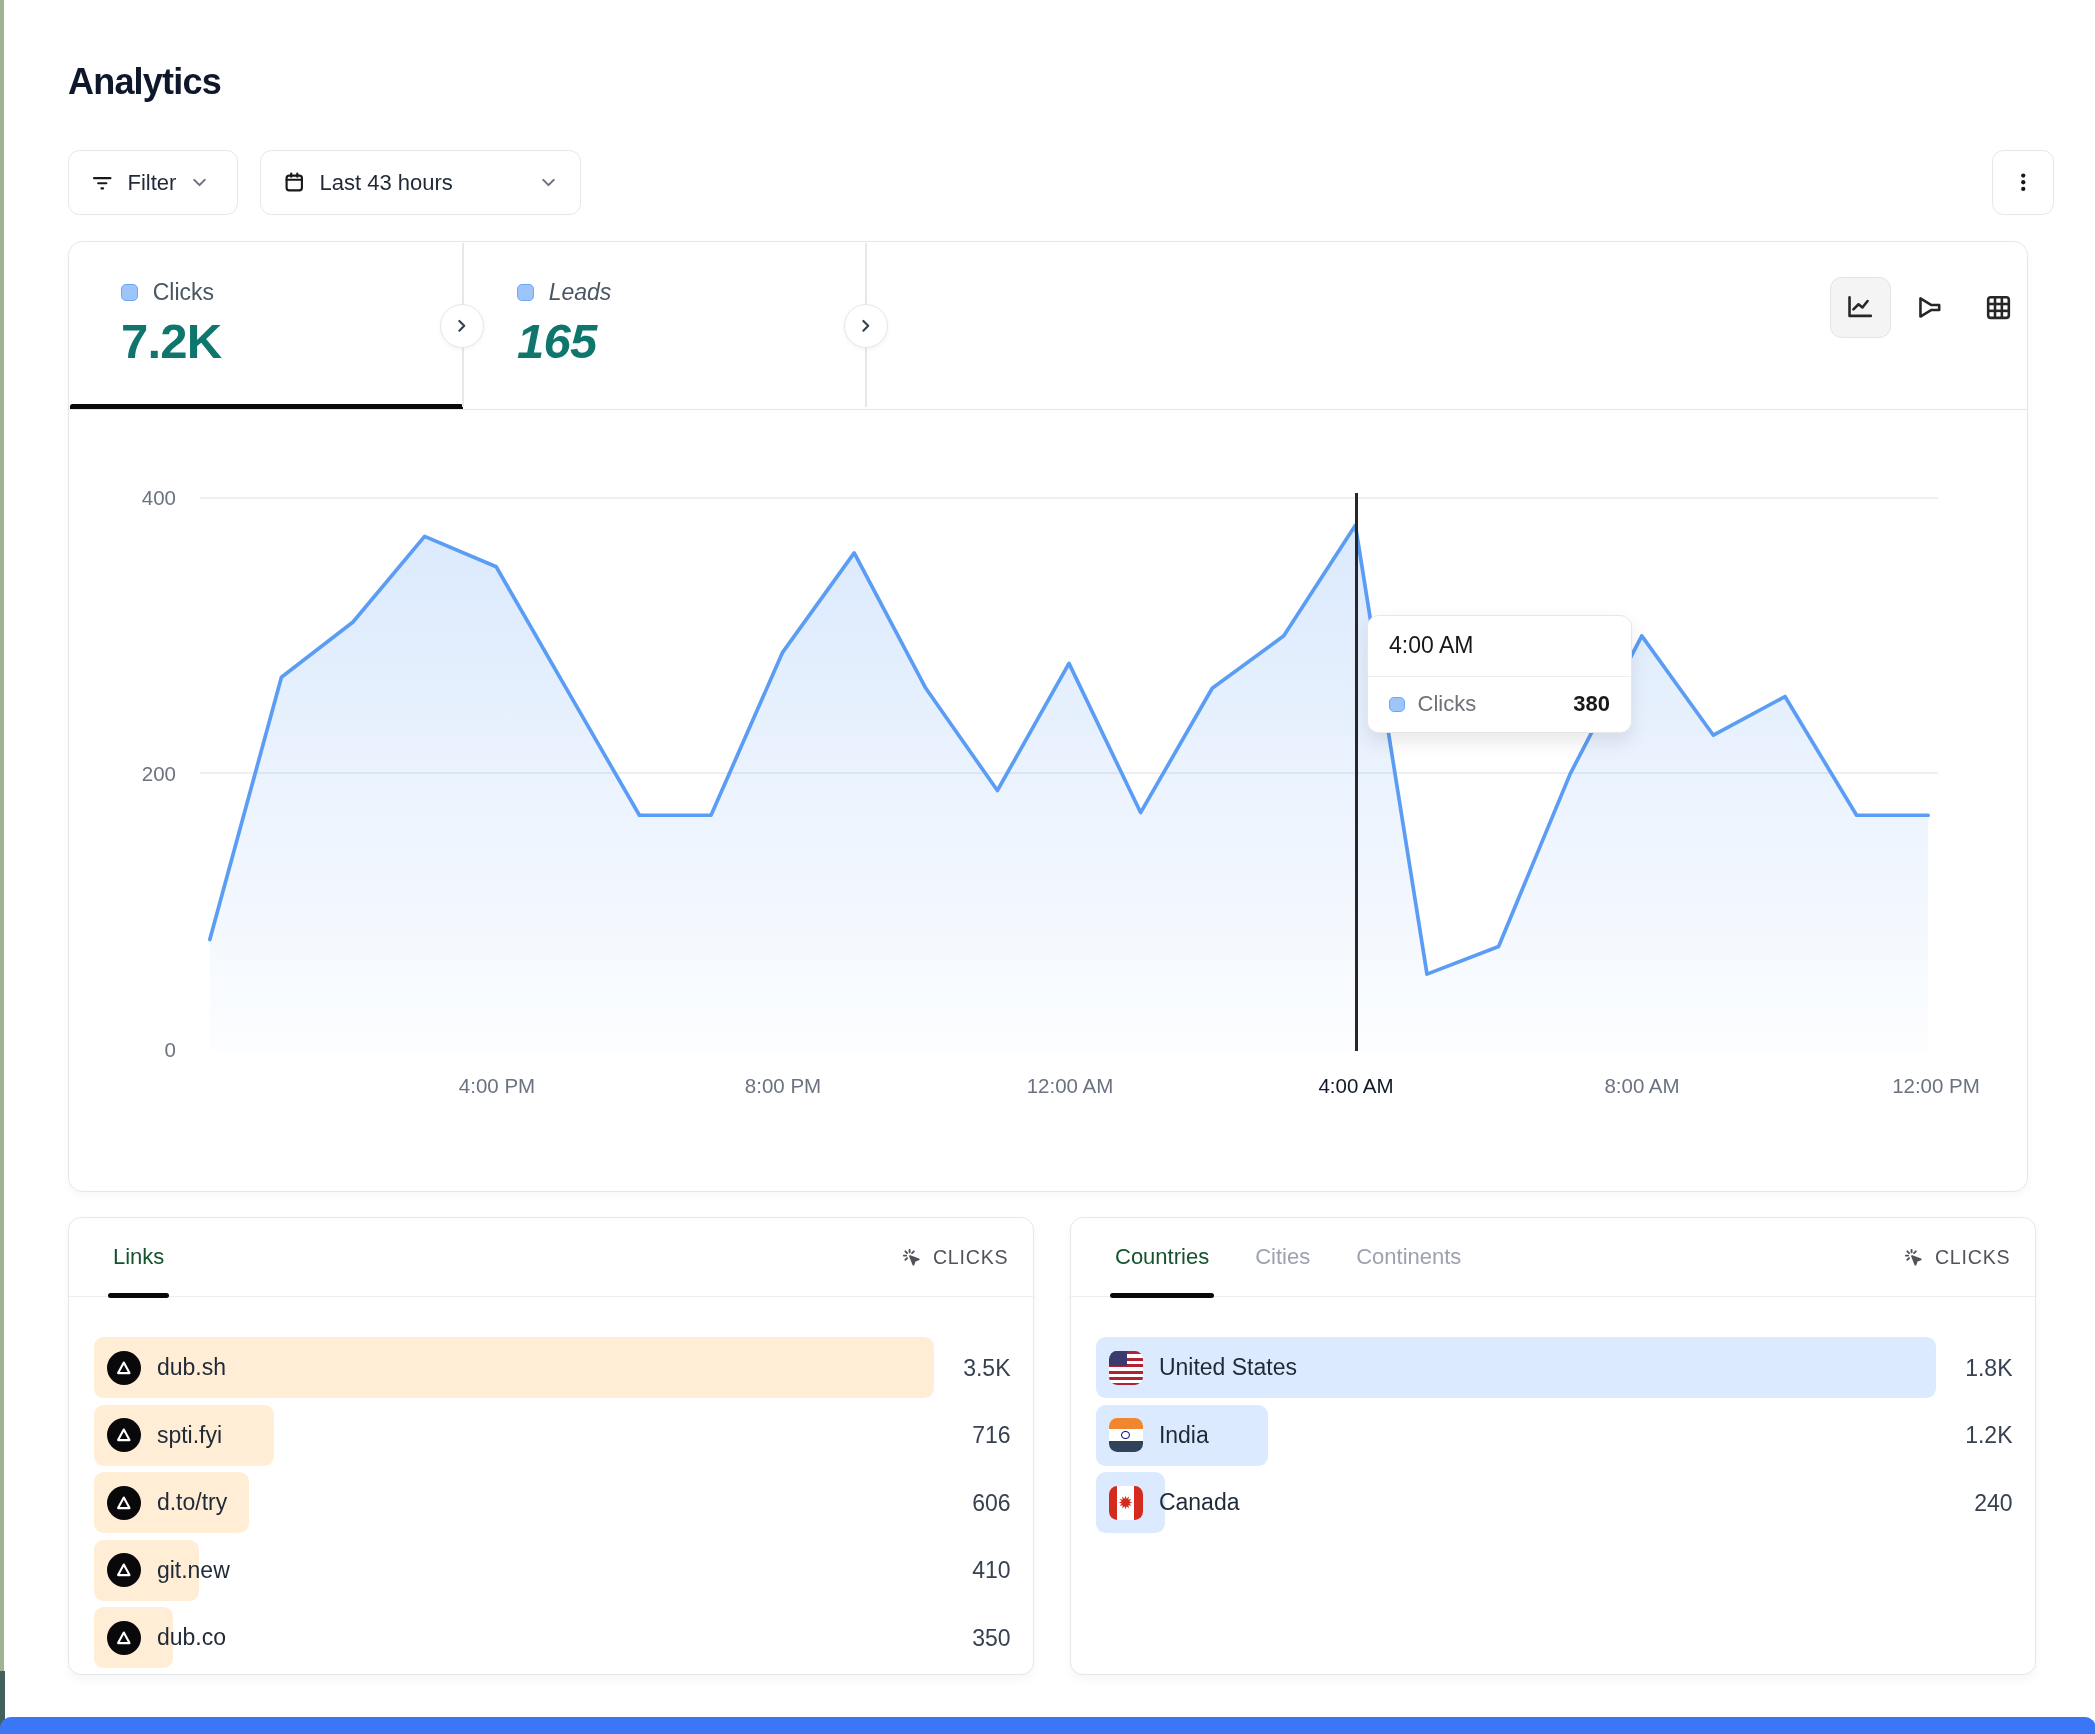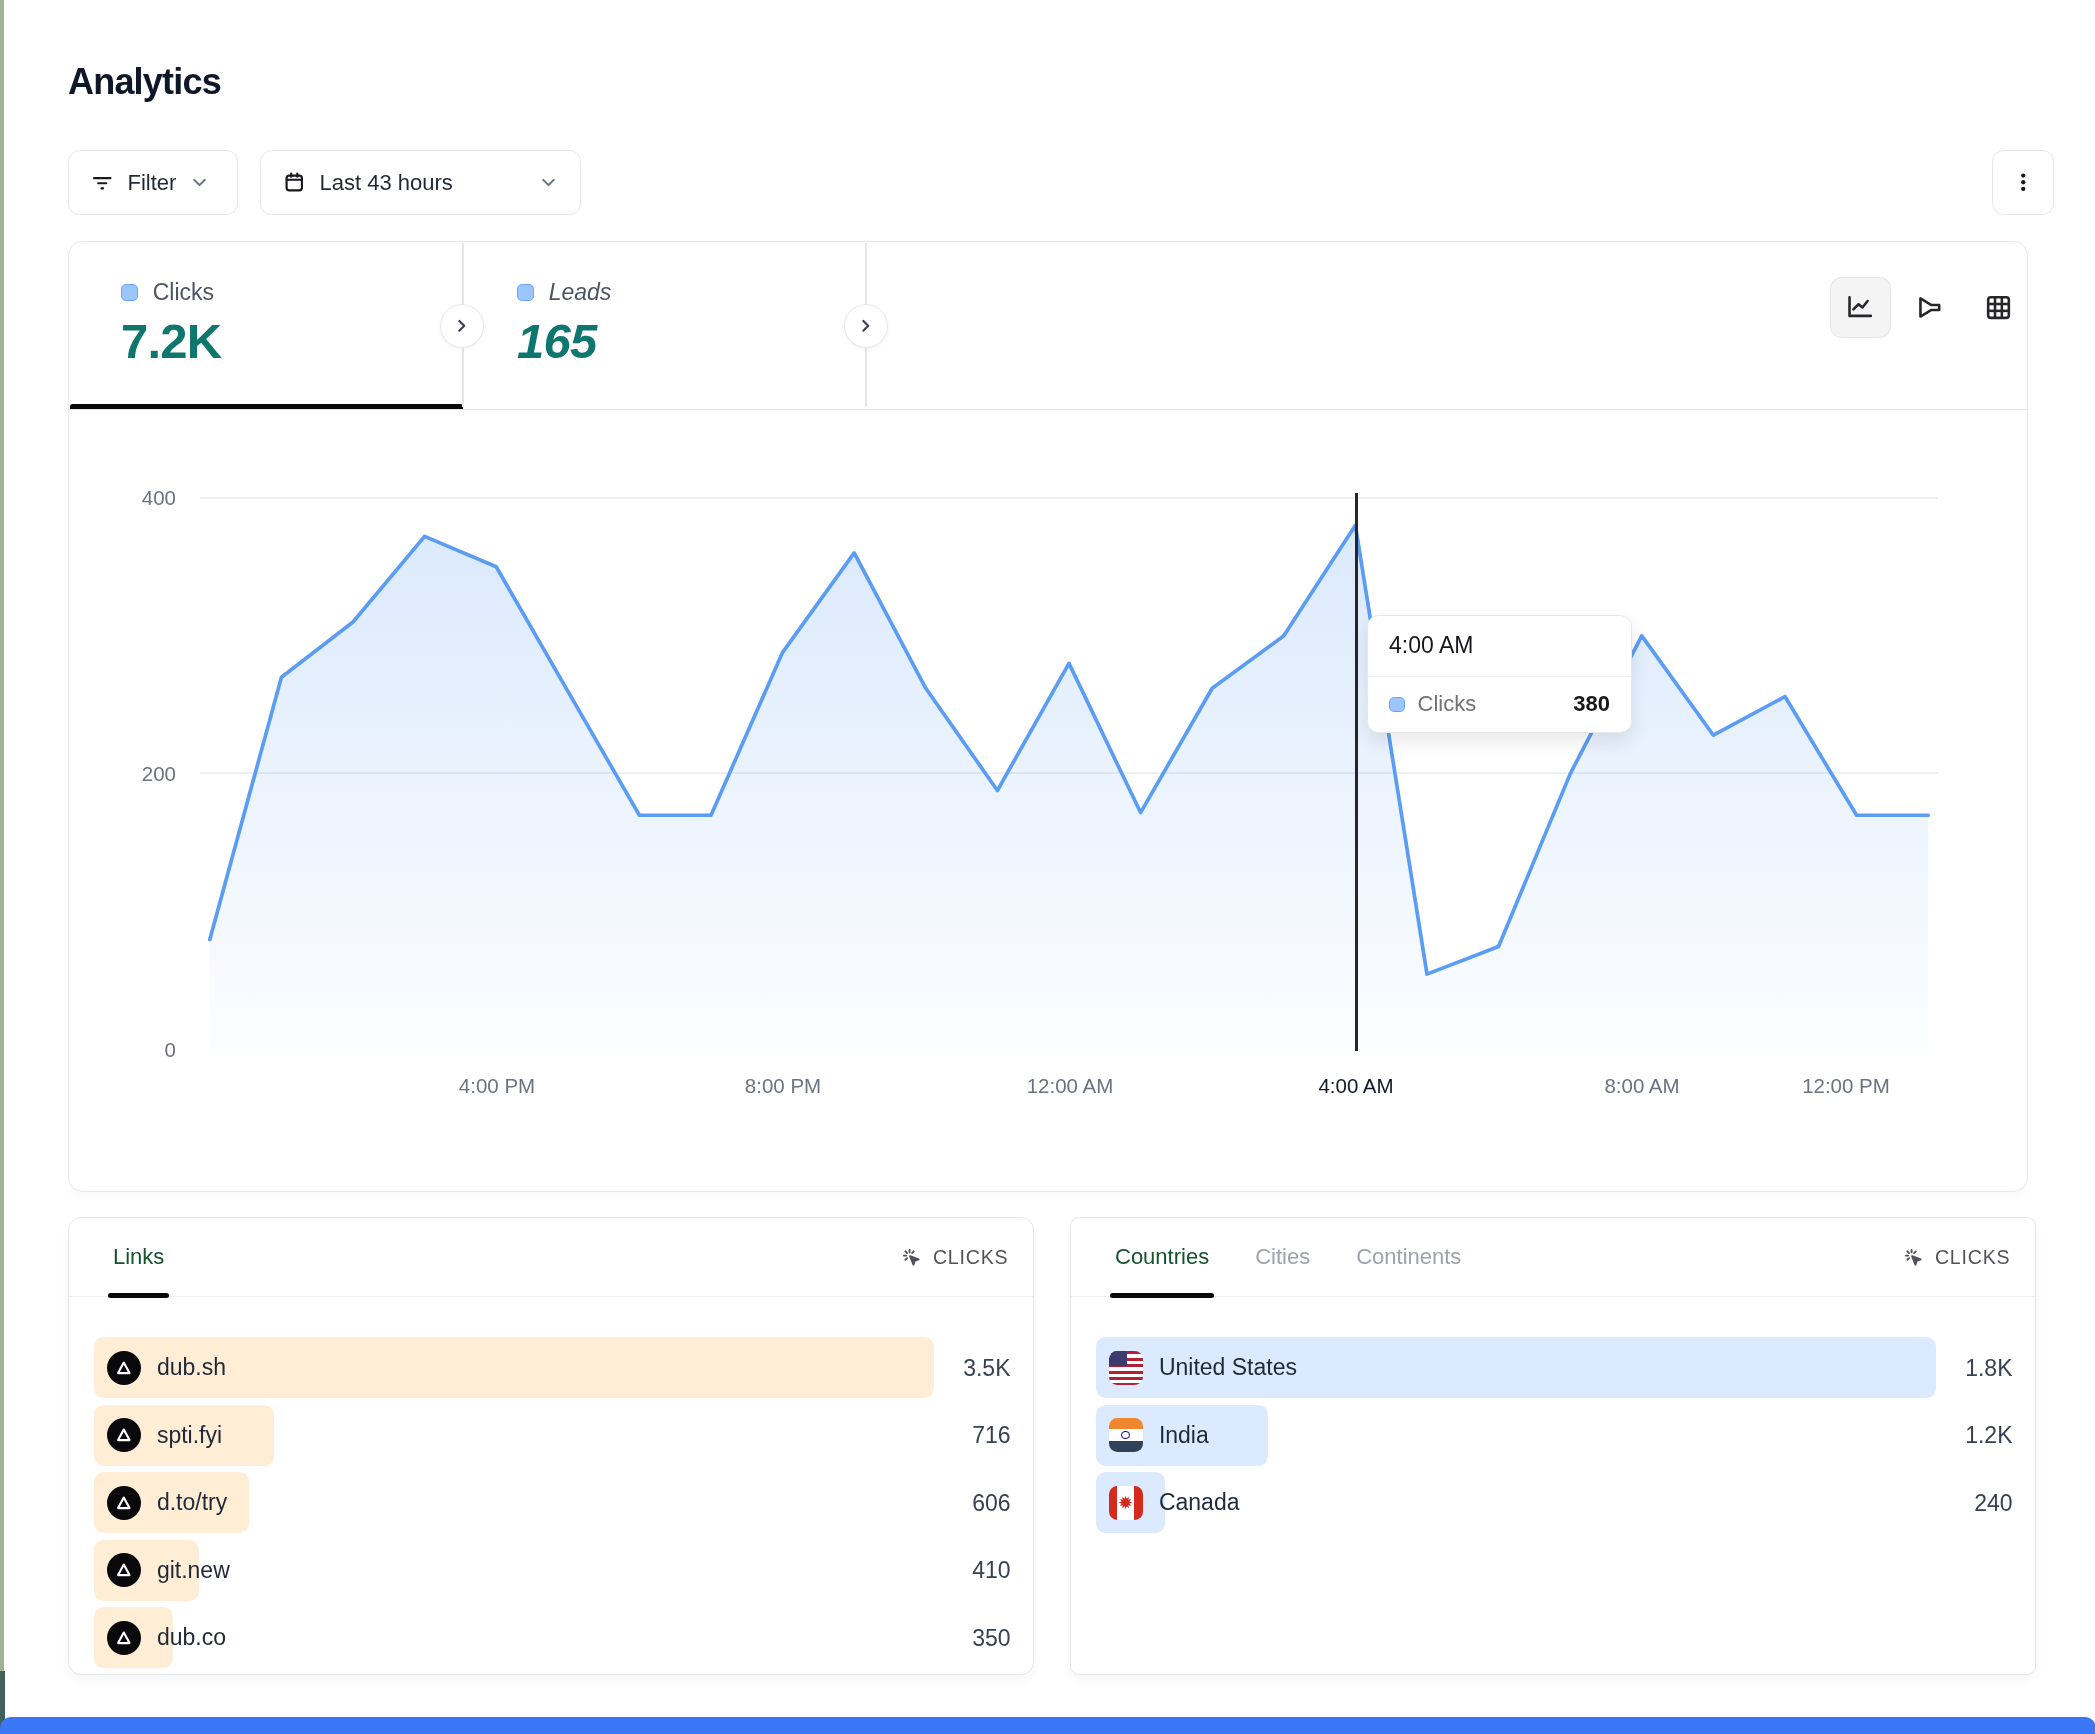--- a/index.html
+++ b/index.html
@@ -50,21 +50,21 @@
            box-shadow:0 8.2px 19.6px rgba(0,0,0,.09);box-sizing:border-box;}
   .tooltip .tt-head{padding:16.4px 21px;font-size:23px;color:#18181b;border-bottom:1.6px solid #eceef0;}
   .tooltip .tt-row{display:flex;align-items:center;gap:13px;padding:14.7px 21px;}
   .tooltip .tt-row .sq{width:15.5px;height:15.5px;}
   .tooltip .tt-name{font-size:22px;color:#71717a;flex:1;}
   .tooltip .tt-val{font-size:22px;font-weight:700;color:#18181b;}
 
   
   .panel{position:absolute;top:1217px;width:966px;height:458px;background:#fff;border:1.6px solid #e5e7eb;border-radius:13px;
          box-sizing:border-box;box-shadow:0 4.9px 9.8px rgba(0,0,0,.04);}
-  .panel.links{left:68px;}  .panel.geo{left:1070px;border-radius:9px;}
+  .panel.links{left:68px;}  .panel.geo{left:1070px;}
   .panel-head{position:absolute;left:0;top:0;width:100%;height:79px;border-bottom:1.6px solid #eceef0;box-sizing:border-box;
               display:flex;align-items:center;padding:0 24.5px 0 44px;gap:46px;}
   .ptab{font-size:22px;color:#14532d;position:relative;height:100%;display:flex;align-items:center;cursor:pointer;}
   .ptab.inactive{color:#9ca3af;}
   .ptab.active::after{content:"";position:absolute;left:-4.9px;right:-4.9px;bottom:-1.6px;height:4.9px;background:#09090b;border-radius:2.5px;}
   .metric{margin-left:auto;display:flex;align-items:center;gap:9.8px;font-size:19.6px;letter-spacing:0.8px;color:#52525b;}
   .rows{position:absolute;left:24.5px;top:119px;width:917px;}
   .row{position:relative;height:61px;margin-bottom:6.5px;cursor:pointer;text-align:center;}
   .bar-track{position:absolute;left:0;top:0;width:840px;height:61px;}
   .bar{height:100%;border-radius:9.8px;}
@@ -201,21 +201,21 @@
       <path d="M12 683 L12.0,548.0 L99.5,227.4 L187.0,159.9 L274.5,55.3 L362.0,92.4 L449.5,244.3 L537.0,396.1 L624.5,396.1 L712.0,197.0 L799.5,75.5 L887.0,240.9 L974.5,365.8 L1062.0,210.5 L1149.5,392.8 L1237.0,240.9 L1324.5,176.8 L1412.0,41.8 L1499.5,590.2 L1587.0,556.4 L1674.5,345.5 L1762.0,176.8 L1849.5,298.3 L1937.0,251.0 L2024.5,396.1 L2112.0,396.1 L2112 683 Z" fill="url(#ag)"></path>
       <path d="M12.0,548.0 L99.5,227.4 L187.0,159.9 L274.5,55.3 L362.0,92.4 L449.5,244.3 L537.0,396.1 L624.5,396.1 L712.0,197.0 L799.5,75.5 L887.0,240.9 L974.5,365.8 L1062.0,210.5 L1149.5,392.8 L1237.0,240.9 L1324.5,176.8 L1412.0,41.8 L1499.5,590.2 L1587.0,556.4 L1674.5,345.5 L1762.0,176.8 L1849.5,298.3 L1937.0,251.0 L2024.5,396.1 L2112.0,396.1" fill="none" stroke="#5b9df5" stroke-width="4.5" stroke-linejoin="round" stroke-linecap="round"></path>
     </svg></div>
   <div class="hover-rule" id="hover-rule" style="left: 1355px; background: rgb(39, 39, 42);"></div>
 
   <div class="xlab" style="left:497px;">4:00 PM</div>
   <div class="xlab" style="left:783px;">8:00 PM</div>
   <div class="xlab" style="left:1070px;">12:00 AM</div>
   <div class="xlab dark" style="left:1356px;">4:00 AM</div>
   <div class="xlab" style="left:1642px;">8:00 AM</div>
-  <div class="xlab" style="left:1846px;">12:00 PM</div>
+  <div class="xlab" style="left:1936px;">12:00 PM</div>
 
   <div class="tooltip">
     <div class="tt-head">4:00 AM</div>
     <div class="tt-row">
       <span class="sq"></span>
       <span class="tt-name">Clicks</span>
       <span class="tt-val">380</span>
     </div>
   </div>
 

